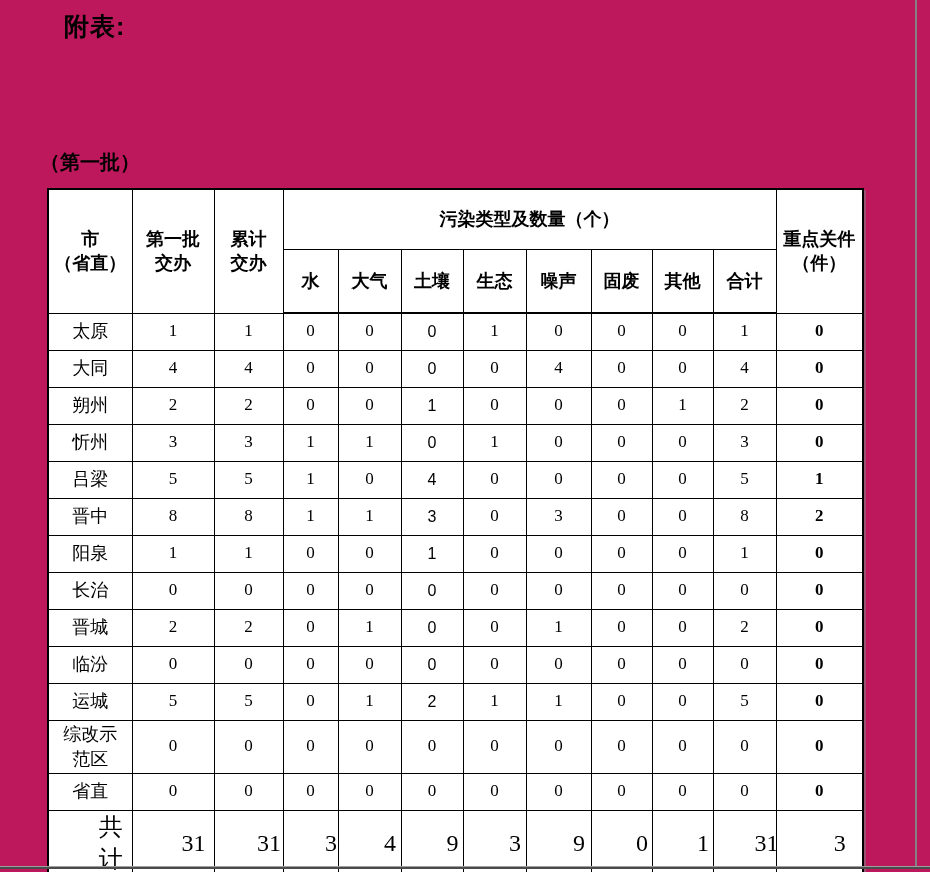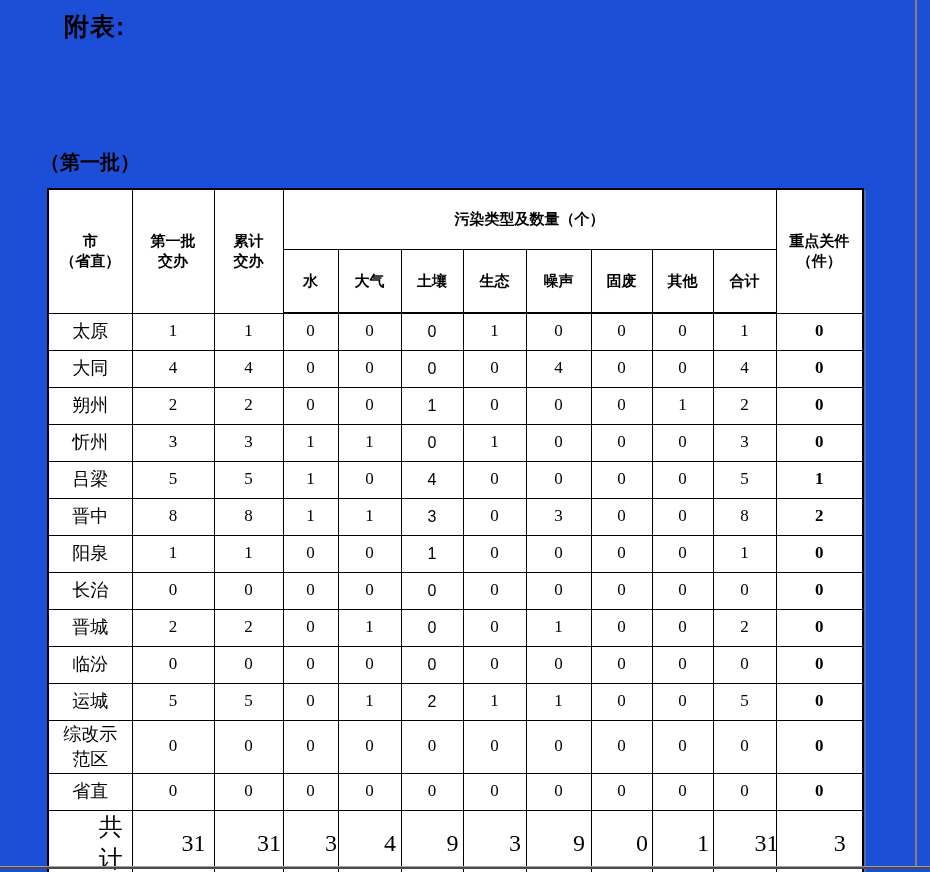--- a/index.html
+++ b/index.html
@@ -4,21 +4,21 @@
 <style>
   html, body {
     margin: 0;
     padding: 0;
     background: #ffffff;
   }
   .page {
     position: relative;
     width: 930px;
     height: 872px;
-    background: #1d4ed8;
+    background: #be185d;
     overflow: hidden;
     font-family: "Liberation Serif", serif;
     color: #000000;
   }
   .annex {
     position: absolute;
     left: 64px;
     top: 10px;
     font-family: "Liberation Sans", sans-serif;
     font-weight: 600;
@@ -66,21 +66,21 @@
     text-align: center;
     vertical-align: middle;
     padding: 0;
     overflow: hidden;
     white-space: pre-line;
     line-height: 1.35;
   }
   thead th {
     font-family: "Liberation Sans", sans-serif;
     font-weight: 600;
-    font-size: 15px;
+    font-size: 18px;
   }
   thead tr.h1 { height: 60px; }
   thead tr.h2 { height: 64px; }
   thead tr.h2 th { border-bottom: 2px solid #000; }
   tbody tr { height: 37px; }
   tbody tr:nth-child(12) { height: 53px; }
   tbody td {
     font-family: "Liberation Serif", serif;
     font-size: 17px;
   }

